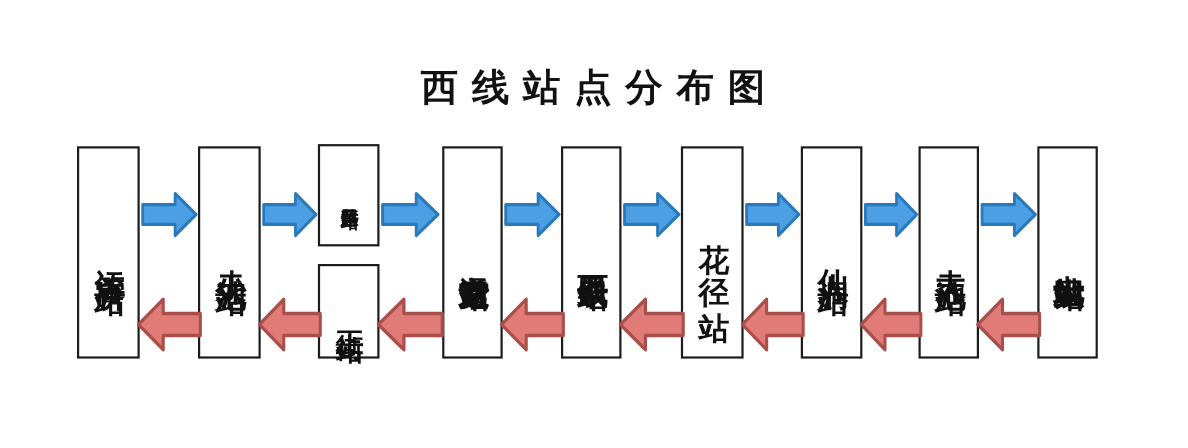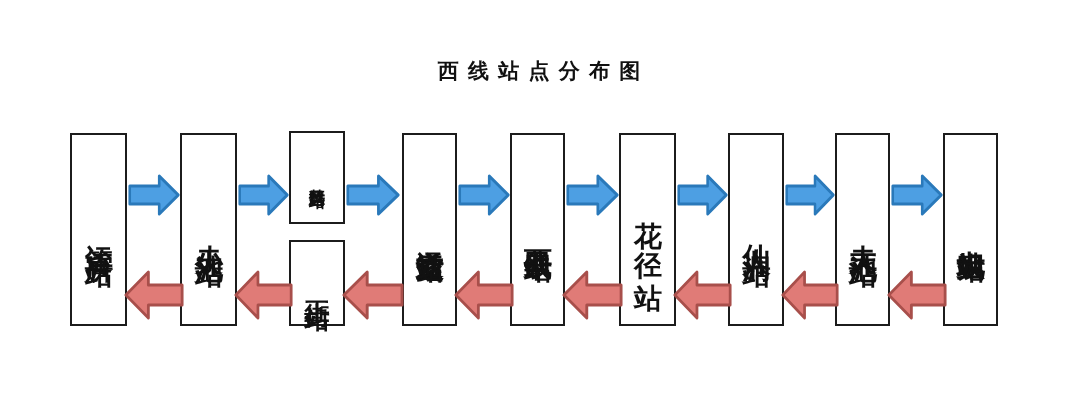--- a/index.html
+++ b/index.html
@@ -12,21 +12,21 @@
     position: relative;
     width: 1080px; height: 407px;
     background: var(--background, #ffffff);
     overflow: hidden;
   }
   .title {
     position: absolute;
     left: 0; right: 0; top: 57px;
     margin: 0;
     text-align: center;
-    font-size: 21px;
+    font-size: 34px;
     font-weight: bold;
     letter-spacing: 2px;
     color: var(--text, #111111);
   }
   .station-box {
     position: absolute;
     box-sizing: border-box;
     border: 2.5px solid var(--box-border, #1c1c1c);
     background: #ffffff;
     display: flex;

